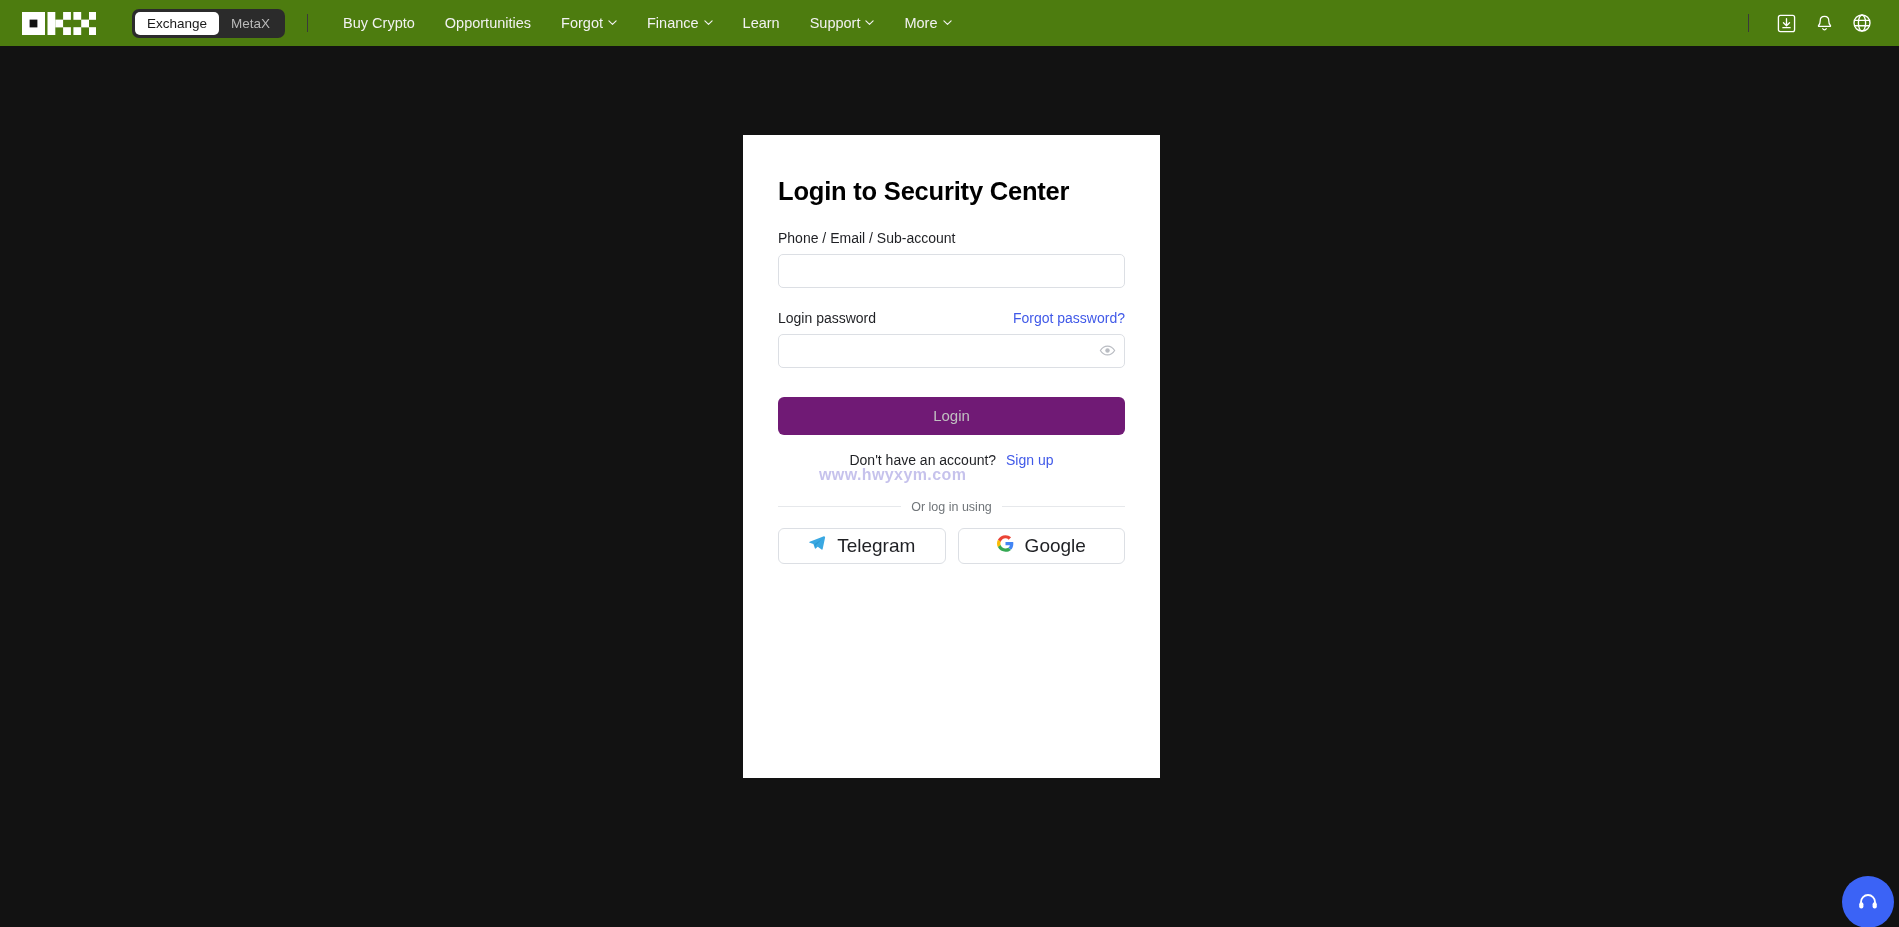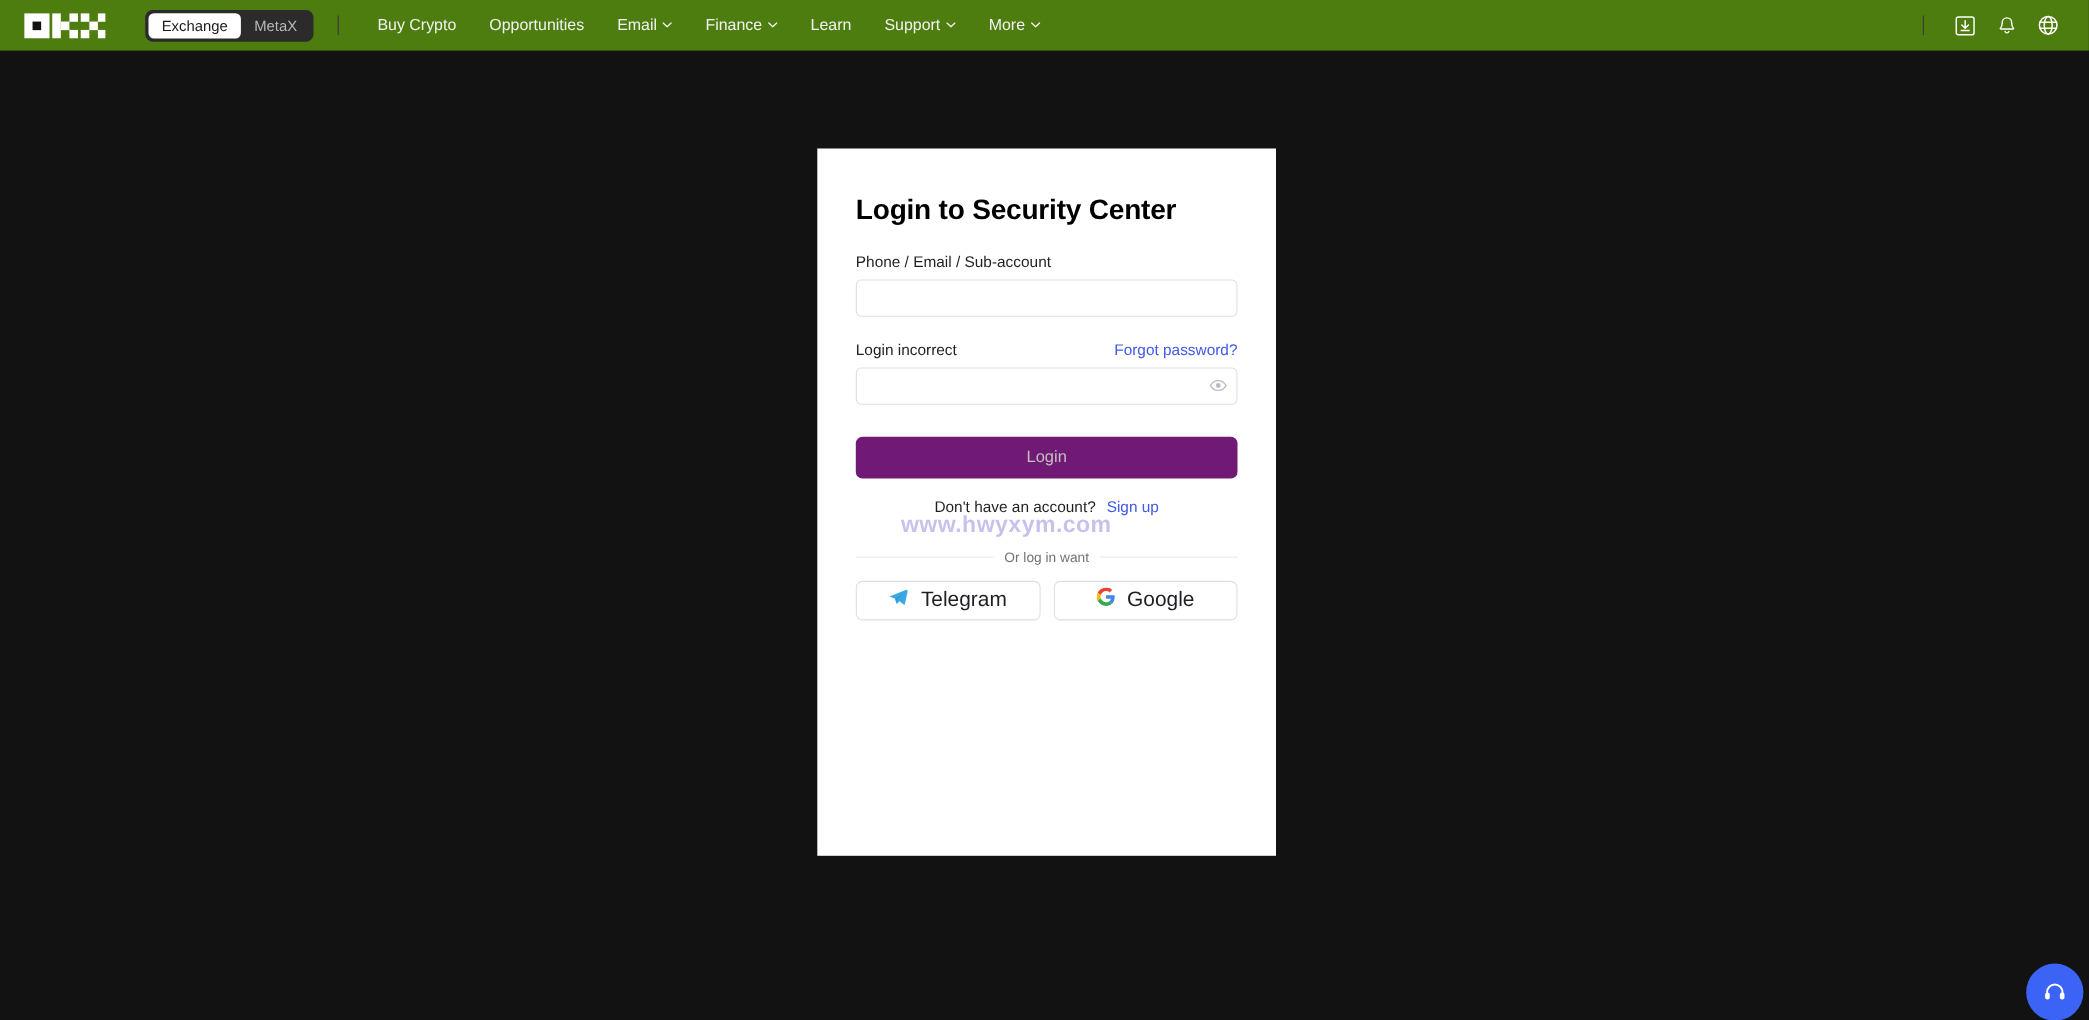--- a/index.html
+++ b/index.html
@@ -231,21 +231,21 @@
     font-size: 19px;
     color: #1f2024;
     cursor: pointer;
   }
 
   
   .watermark {
     position: absolute;
     left: 819px;
     top: 466px;
-    font-size: 21px;
+    font-size: 16px;
     font-weight: bold;
     color: rgba(120, 110, 210, 0.42);
     letter-spacing: 0.4px;
     pointer-events: none;
     white-space: nowrap;
     font-family: "Liberation Sans", sans-serif;
   }
 
   
   .fab {
@@ -294,21 +294,21 @@
   <div class="hdr-div"></div>
 
   <nav class="nav">
     <div class="nav-item">
       <span>Buy Crypto</span>
     </div>
     <div class="nav-item">
       <span>Opportunities</span>
     </div>
     <div class="nav-item">
-      <span>Email</span>
+      <span>Forgot</span>
       <span class="caret">
         <svg width="9" height="9" viewBox="0 0 10 10">
             <path d="M1 3.2 L5 7 L9 3.2" stroke="#f2f2f2" stroke-width="1.3" fill="none" stroke-linecap="round" stroke-linejoin="round"></path>
           </svg>
       </span>
     </div>
     <div class="nav-item">
       <span>Finance</span>
       <span class="caret">
         <svg width="9" height="9" viewBox="0 0 10 10">
@@ -367,21 +367,21 @@
 
     <div class="title">Login to Security Center</div>
 
 
     <div class="field-label">Phone / Email / Sub-account</div>
     <div class="input-wrap">
       <input class="text-input" type="text" placeholder="" style="">
     </div>
 
     <div class="pw-label-row">
-      <div class="field-label">Login incorrect</div>
+      <div class="field-label">Login password</div>
       <div class="link">Forgot password?</div>
     </div>
     <div class="input-wrap">
       <input class="text-input" type="password" placeholder="" style="">
       <span class="eye">
         <svg width="17" height="17" viewBox="0 0 20 20">
           <path d="M1.6 10S4.8 4.8 10 4.8 18.4 10 18.4 10 15.2 15.2 10 15.2 1.6 10 1.6 10z" fill="none" stroke="#b9bcc2" stroke-width="1.4"></path>
           <circle cx="10" cy="10" r="2.6" fill="#b9bcc2"></circle>
         </svg>
       </span>
@@ -389,21 +389,21 @@
 
     <button class="login-btn">Login</button>
 
     <div class="signup-row">
       <span>Don't have an account?</span>
       <span class="link">Sign up</span>
     </div>
 
     <div class="divider-row">
       <div class="divider-line"></div>
-      <div class="divider-text">Or log in want</div>
+      <div class="divider-text">Or log in using</div>
       <div class="divider-line"></div>
     </div>
 
     <div class="social-row">
       <div class="social-btn">
         <span>
           <svg width="18" height="18" viewBox="0 0 20 20">
             <path d="M18.4 2.2 1.9 8.6c-.8.3-.8 1 0 1.2l4.1 1.3 1.6 4.8c.2.6.6.7 1 .3l2.2-2.1 4.3 3.2c.6.4 1 .2 1.2-.5l2.7-13c.1-.7-.3-1-.9-.7z" fill="#3aa8e2"></path>
             <path d="M7.1 11.5 15.1 6l-6.5 6.4-.4 2.6z" fill="#1f8ec4" opacity="0.55"></path>
           </svg>

